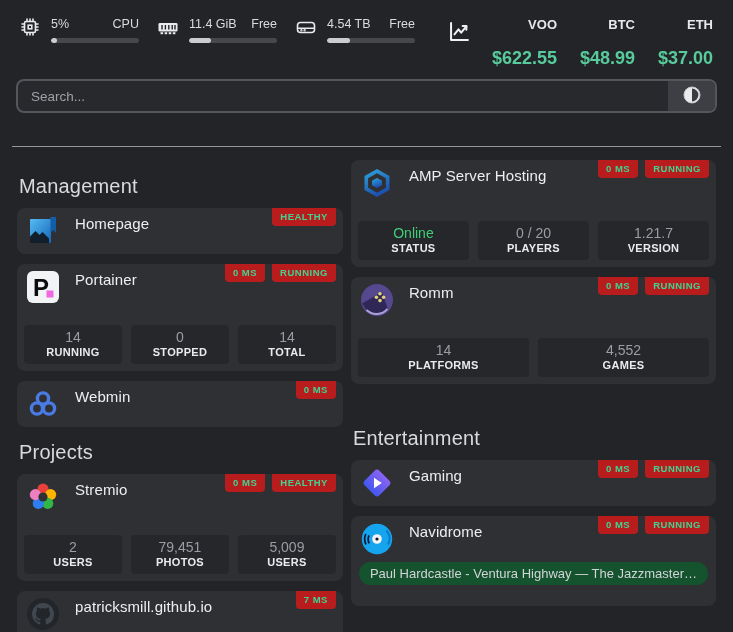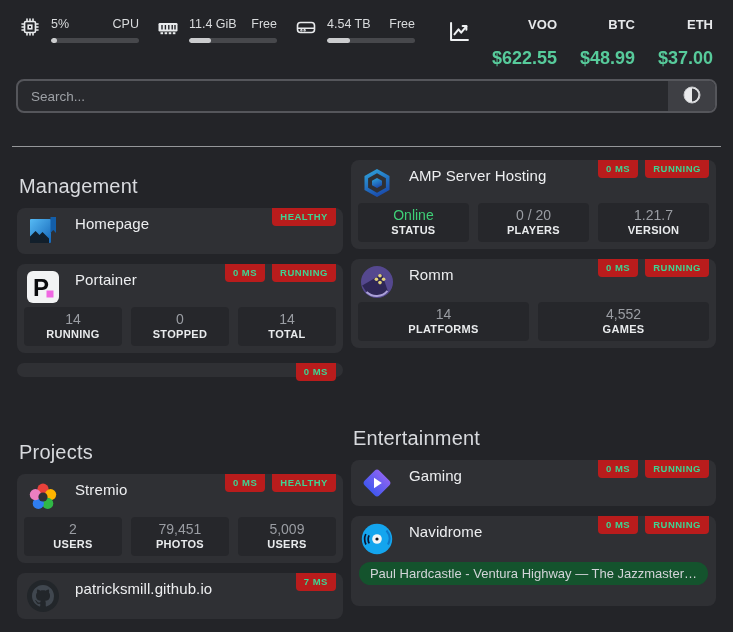--- a/index.html
+++ b/index.html
@@ -35,21 +35,21 @@
   .main { display:grid; grid-template-columns:1fr 1fr; column-gap:8px; padding:0 17px; margin-top:13px; }
   .group:first-child { height:252px; }
   .group-title { font-size:20px; font-weight:500; color:#d8dade; letter-spacing:.2px; margin:14px 2px 10px; line-height:24px; }
   
   .card { position:relative; background:#2f3034; border-radius:8px; padding:7px; margin-bottom:10px; }
   .card-head { display:flex; align-items:flex-start; min-height:32px; padding:0 3px; }
   .svc-icon { width:32px; height:32px; flex:none; margin-right:16px; }
   .svc-title { font-size:15px; color:#edeef0; letter-spacing:.1px; }
   .badges { position:absolute; top:0; right:7px; display:flex; gap:7px; }
   .badge { background:#b91c1c; color:#3ed492; font-size:9.5px; font-weight:700; letter-spacing:.5px; padding:3px 8px 4px; border-radius:0 0 4px 4px; }
-  .stats { display:flex; gap:9px; margin-top:4px; }
+  .stats { display:flex; gap:9px; margin-top:22px; }
   .stat { flex:1; background:#26272b; border-radius:4px; text-align:center; padding:4px 0 5px; }
   .stat-value { font-size:14px; color:#9a9da3; line-height:16px; }
   .stat-value.online { color:#3ecf77; }
   .stat-label { font-size:11px; font-weight:700; color:#e9ebed; letter-spacing:.3px; line-height:13px; margin-top:1px; }
   .now-playing { margin:7px 1px 14px; background:#14532d; border-radius:13px; padding:4px 11px; font-size:13px; color:#d2d4d8; white-space:nowrap; overflow:hidden; text-overflow:ellipsis; }
 </style>
 </head>
 <body>
 
 <div class="header">
@@ -212,20 +212,30 @@
             <div class="stat-value">14</div>
             <div class="stat-label">TOTAL</div>
           </div>
         </div>
       </div>
 
       <div class="card">
         <div class="badges">
           <span class="badge">0 MS</span>
         </div>
+        <div class="card-head">
+          <span class="svc-icon">
+            <svg viewBox="0 0 32 32" fill="none" stroke="#4a7be5" stroke-width="3.4" stroke-linecap="round">
+              <circle cx="16" cy="10.5" r="5.6"></circle>
+              <circle cx="10" cy="20.5" r="5.6"></circle>
+              <circle cx="22" cy="20.5" r="5.6"></circle>
+            </svg>
+          </span>
+          <span class="svc-title">Webmin</span>
+        </div>
       </div>
     </div>
 
     <div class="group">
       <div class="group-title">Projects</div>
 
       <div class="card">
         <div class="badges">
           <span class="badge">0 MS</span>
           <span class="badge">HEALTHY</span>

